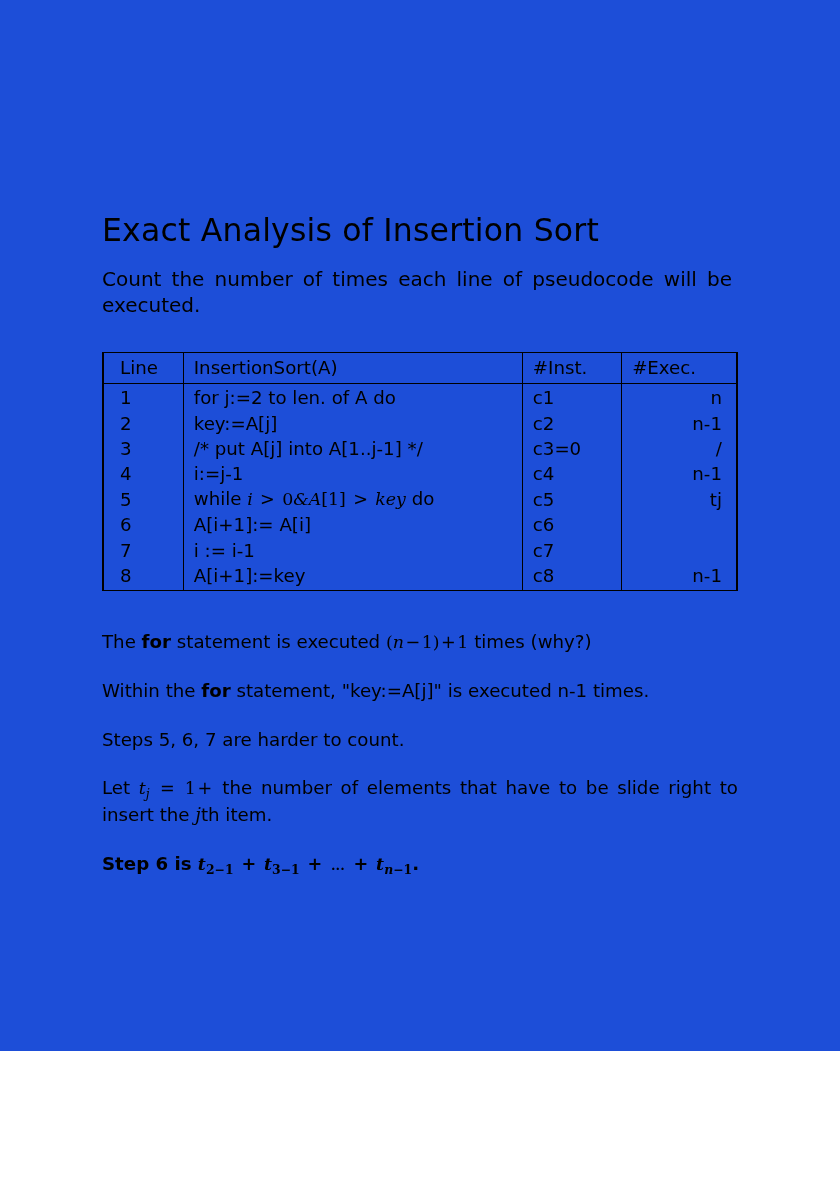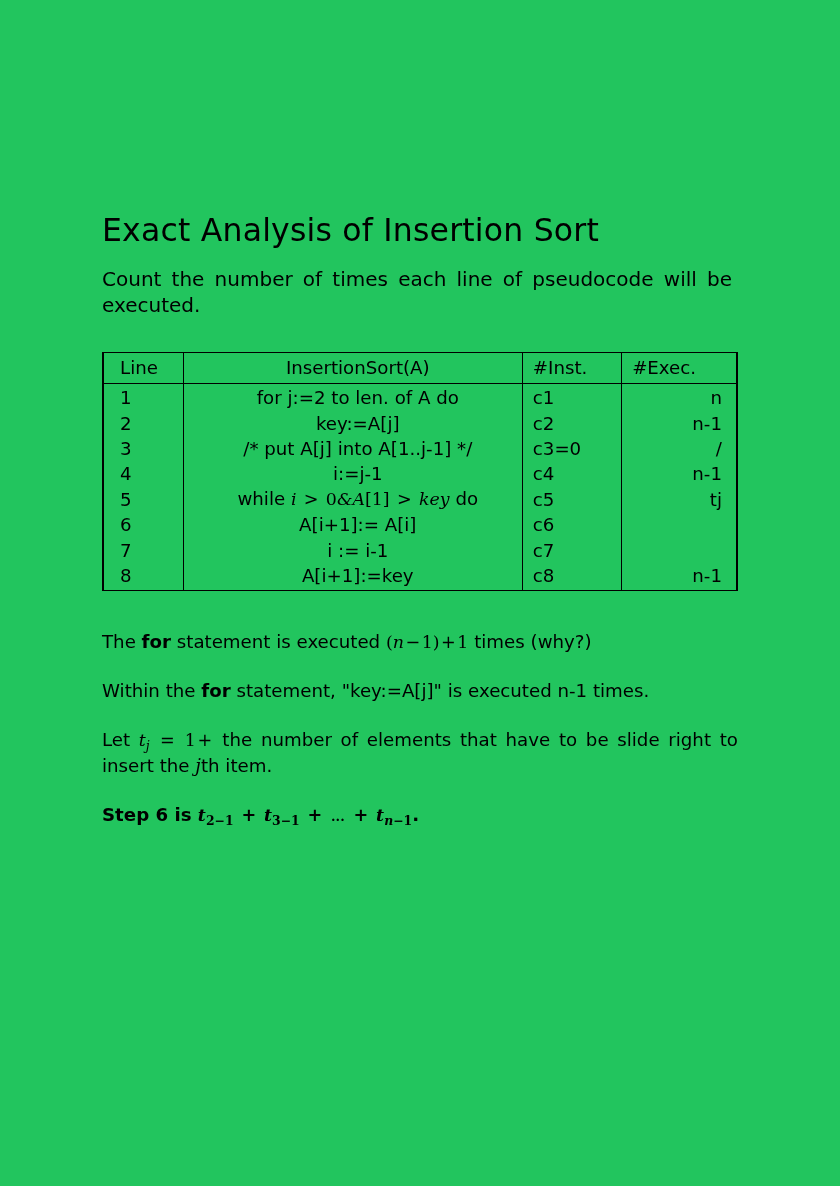--- a/index.html
+++ b/index.html
@@ -12,22 +12,22 @@
     height: 1191px;
     position: relative;
     font-family: "DejaVu Sans", sans-serif;
     color: #000000;
     overflow: hidden;
   }
   .page {
     position: absolute;
     left: 0; top: 0;
     width: 840px;
-    height: 1186px;
-    background: #22c55e;
+    height: 1051px;
+    background: #1d4ed8;
   }
   .content {
     position: absolute;
     left: 102px;
     top: 213px;
     width: 636px;
   }
 
   
   .slide-title {
@@ -84,21 +84,21 @@
   }
   tbody tr:first-child td { padding-top: 1px; }
   tbody tr:last-child td  { padding-bottom: 2px; }
 
   .cell-line {
     text-align: left;
     padding-left: 16px !important;
     border-right: 1.2px solid #000;
   }
   .cell-code {
-    text-align: center;
+    text-align: left;
     padding-left: 10px !important;
     border-right: 1.2px solid #000;
   }
   .cell-inst {
     text-align: left;
     padding-left: 10px !important;
     border-right: 1.6px solid #000;
   }
   .cell-exec {
     text-align: right;
@@ -249,20 +249,21 @@
         </tbody>
       </table>
     </div>
 
     <div class="bullets">
 
       <p class="para"><span>The </span><b>for</b><span> statement is executed </span><span><span class="math-up">(</span><span class="math">n</span><span class="mop">−</span><span class="math-up">1</span><span class="math-up">)</span><span class="mop">+</span><span class="math-up">1</span></span><span> times (why?)</span></p>
 
       <p class="para justify"><span>Within the </span><b>for</b><span> statement, "key:=A[j]" is executed n-1 times.</span></p>
 
+      <p class="para">Steps 5, 6, 7 are harder to count.</p>
 
       <p class="para justify"><span>Let </span><span><span class="math">t</span><span class="msub">j</span> <span class="mop">=</span> <span class="math-up">1</span><span class="mop">+</span></span><span> the number of elements that have to be slide right to insert the </span><span class="ital-j">j</span><span>th item.</span></p>
 
 
       <p class="para"><span>Step 6 is </span><span><span class="math">t</span><span class="msub-up">2−1</span> <span class="mop">+</span> <span class="math">t</span><span class="msub-up">3−1</span> <span class="mop">+</span> <span class="mdots">...</span> <span class="mop">+</span> <span class="math">t</span><span class="msub">n</span><span class="msub-up">−1</span></span><span>.</span></p>
 
     </div>
 
   </div>
 </div>

